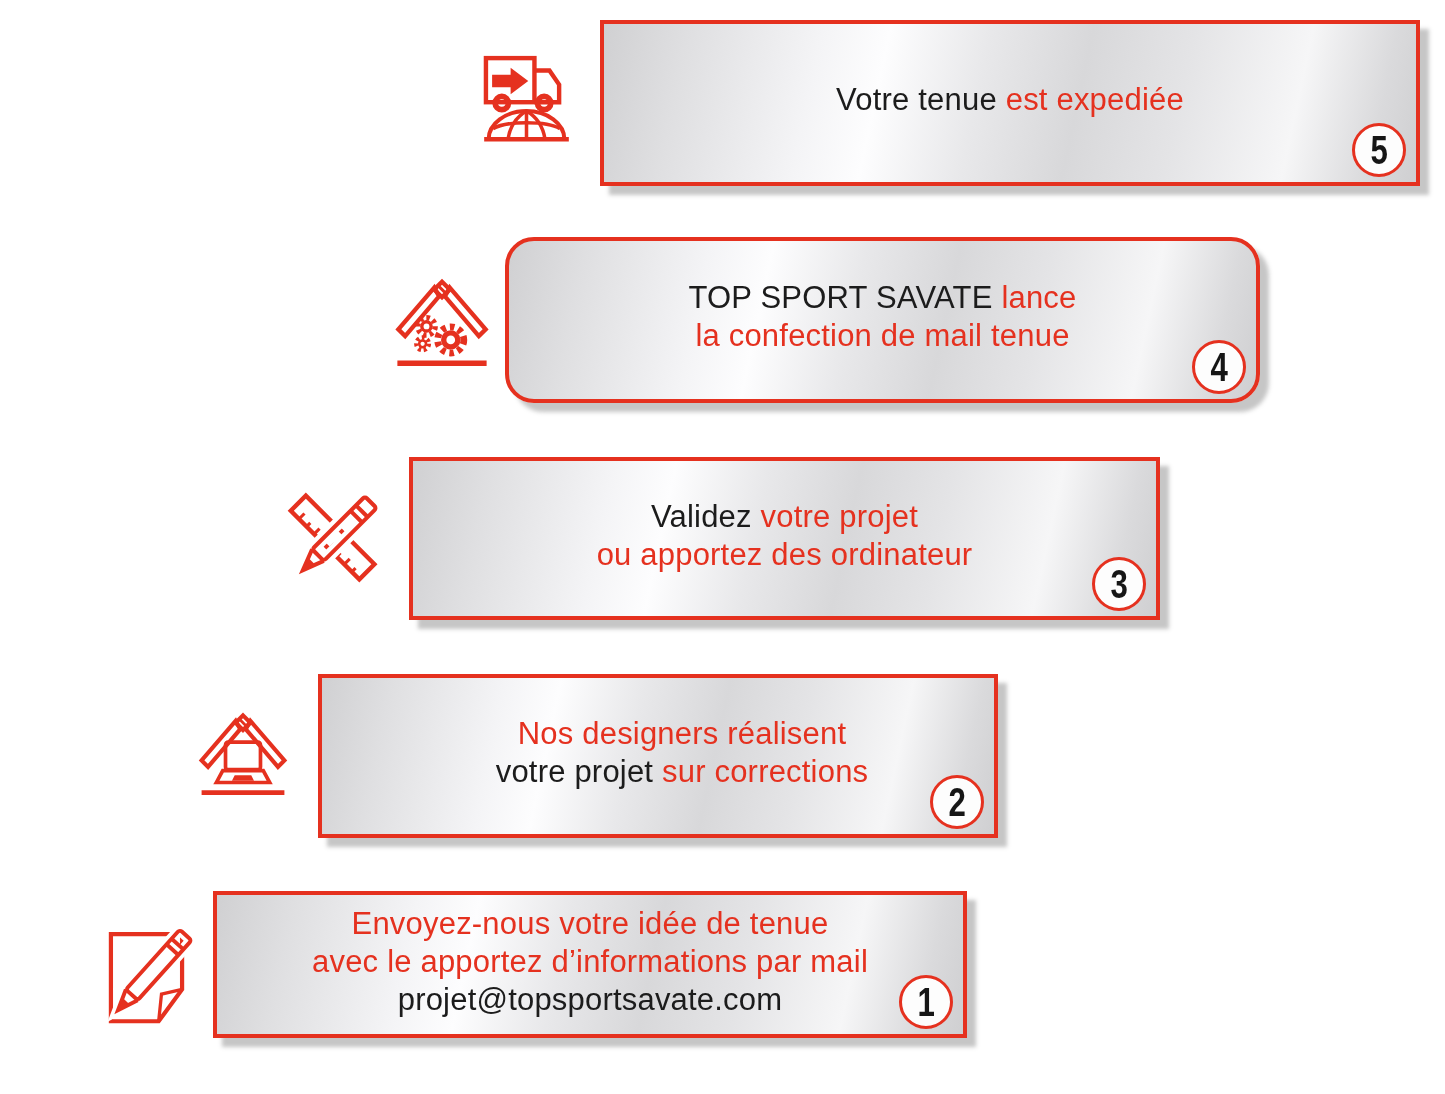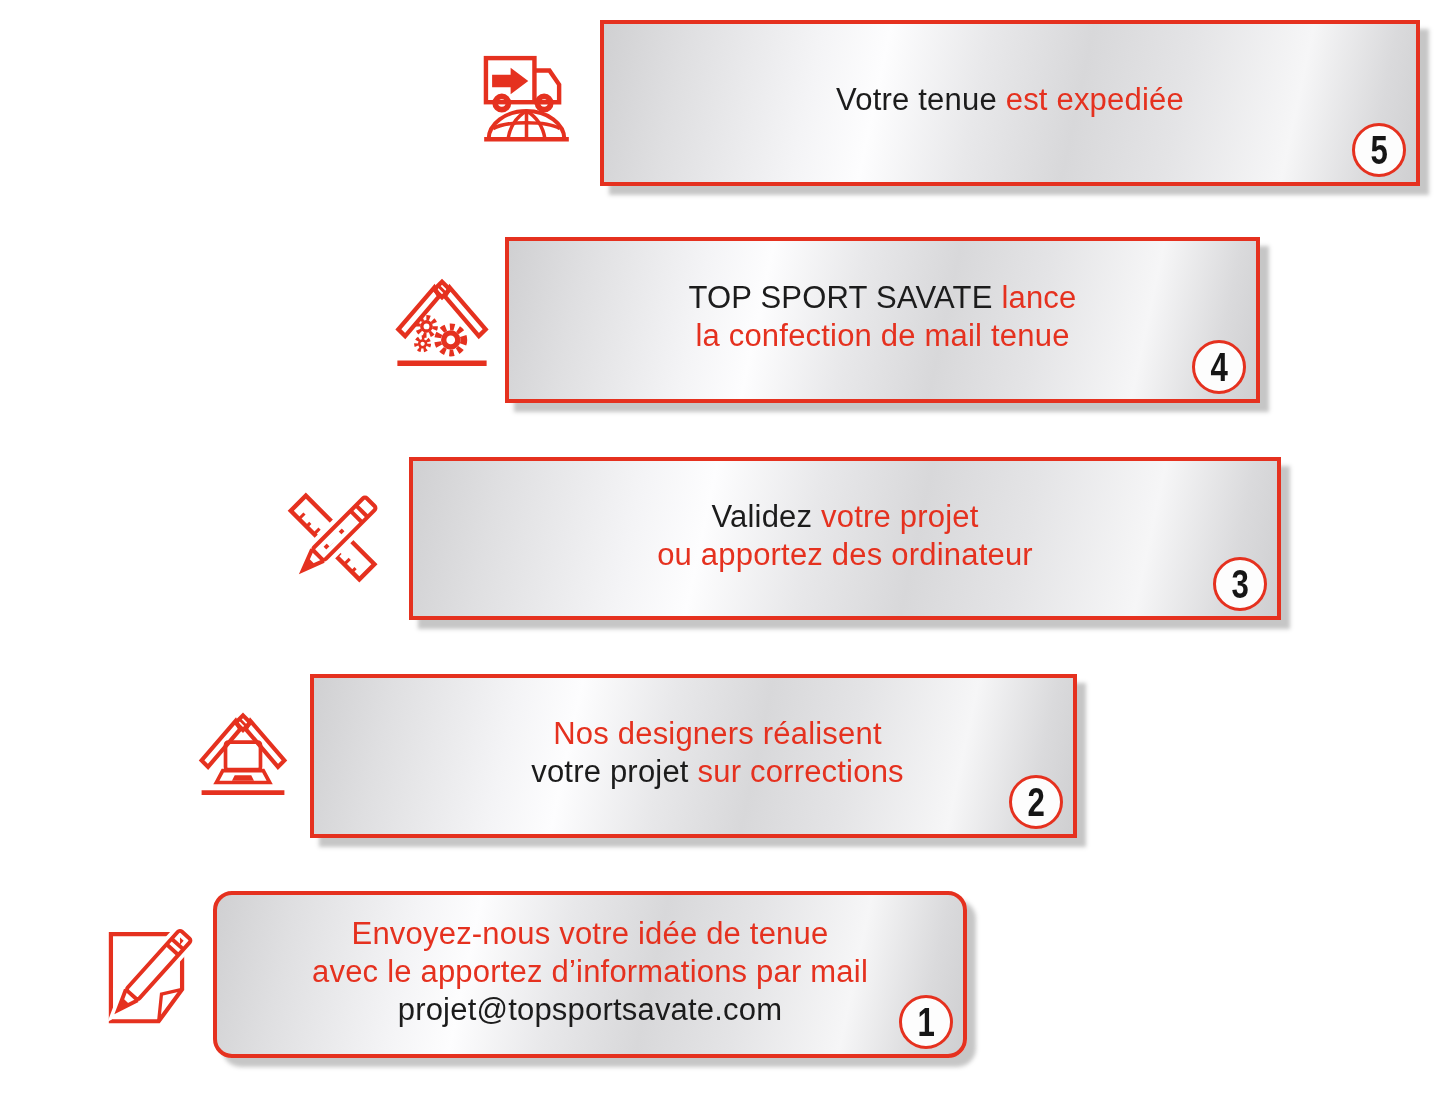--- a/index.html
+++ b/index.html
@@ -17,24 +17,24 @@
     border:4px solid var(--red);
     background:linear-gradient(102deg,
       #d0d0d2 0%, #dfdfe1 10%, #f4f4f6 26%, #fdfdfe 34%,
       #e8e8ea 46%, #d8d8da 58%, #e4e4e6 70%, #f6f6f7 84%,
       #dadadc 94%, #cfcfd1 100%);
     box-shadow:9px 9px 4px 0 var(--shadow);
     box-sizing:border-box;
     display:flex;align-items:center;justify-content:center;
   }
   .step5{left:600px;top:20px;width:820px;height:166px;}
-  .step4{left:505px;top:237px;width:755px;height:166px;}
-  .step3{left:409px;top:457px;width:872px;height:163px;}
-  .step2{left:310px;top:674px;width:767px;height:164px;padding-left:48px;}
-  .step1{left:213px;top:891px;width:754px;height:167px;border-radius:19px;}
+  .step4{left:505px;top:237px;width:755px;height:166px;border-radius:29px;}
+  .step3{left:409px;top:457px;width:751px;height:163px;}
+  .step2{left:318px;top:674px;width:680px;height:164px;padding-left:48px;}
+  .step1{left:213px;top:891px;width:754px;height:147px;}
   .text{
     text-align:center;
     font-size:31px;line-height:38px;
     letter-spacing:.2px;
     padding-bottom:6px;
   }
   .line{white-space:nowrap;}
   .badge{
     position:absolute;right:10px;bottom:5px;
     width:54px;height:54px;border-radius:50%;

